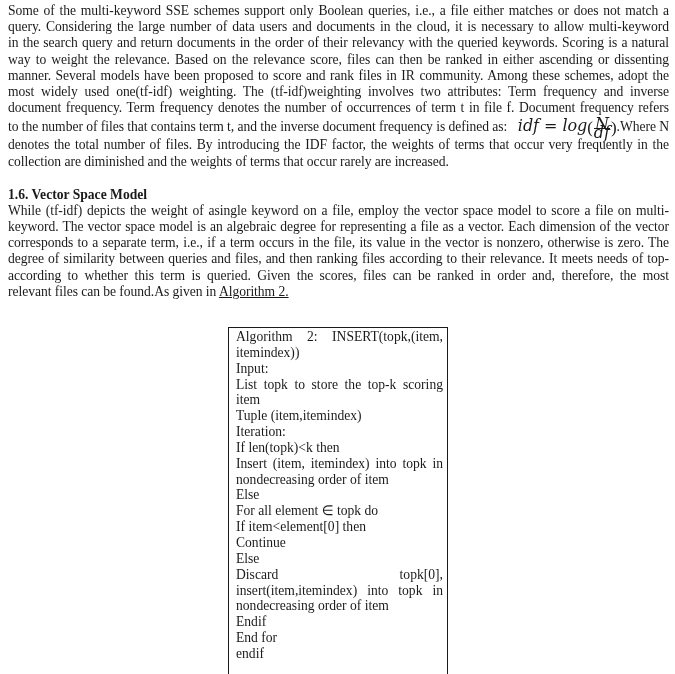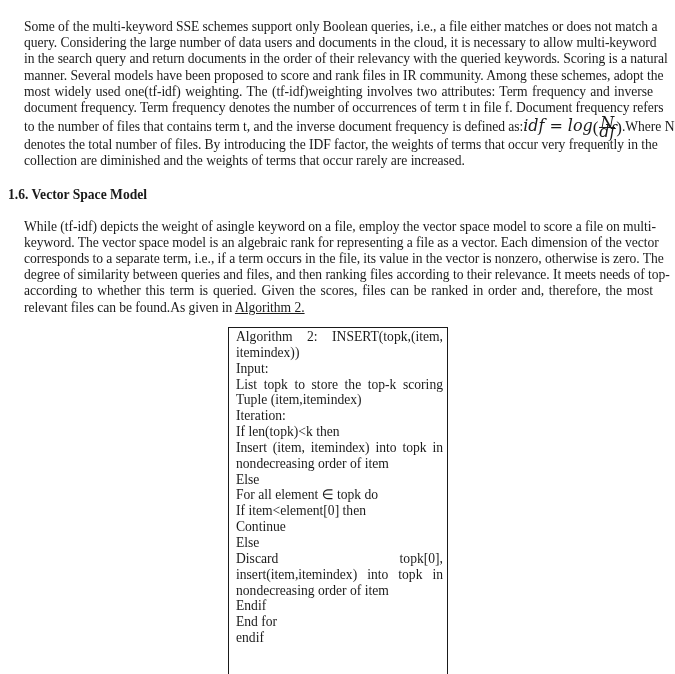--- a/index.html
+++ b/index.html
@@ -3,21 +3,21 @@
   <meta charset="utf-8">
   <style>
     html, body { margin: 0; padding: 0; background: #ffffff; }
     body {
       width: 675px; height: 674px; overflow: hidden; position: relative;
       font-family: "Liberation Serif", serif; color: #1a1a1a;
     }
     .page { position: absolute; left: 8px; top: 3px; width: 661px; }
     .para {
       font-size: 13.6px; line-height: 16.2px; text-align: justify;
-      margin: 16px; letter-spacing: -0.05px;
+      margin: 0; letter-spacing: -0.05px;
     }
     .para .line { display: block; text-align: justify; text-align-last: justify; white-space: nowrap; }
     .para .line.last { text-align-last: left; }
     .formula-line { height: 21px; line-height: 21px; display: flex; justify-content: space-between; white-space: nowrap; align-items: center; }
     .formula { font-style: italic; font-family: "DejaVu Serif", serif; font-size: 16px; }
     .frac { display: inline-flex; flex-direction: column; align-items: center; vertical-align: middle; font-size: 8px; line-height: 8px; margin: 0 1px; }
     .frac .num { border-bottom: 0.8px solid #1a1a1a; padding: 0 1px; }
     .paren { font-size: 17px; font-style: normal; vertical-align: middle; }
     .heading { font-size: 13.6px; font-weight: bold; margin: 17px 0 0 0; line-height: 16px; }
     .algo-ref-underline { text-decoration: underline; }
@@ -30,53 +30,55 @@
     .algo-box .aline.j { text-align: justify; text-align-last: justify; }
   </style>
 </head>
 <body>
 
 <div class="page">
   <p class="para">
     <span class="line">Some of the multi-keyword SSE schemes support only Boolean queries, i.e., a file either matches or does not match a</span>
     <span class="line">query. Considering the large number of data users and documents in the cloud, it is necessary to allow multi-keyword</span>
     <span class="line">in the search query and return documents in the order of their relevancy with the queried keywords. Scoring is a natural</span>
+    <span class="line">way to weight the relevance. Based on the relevance score, files can then be ranked in either ascending or dissenting</span>
     <span class="line">manner. Several models have been proposed to score and rank files in IR community. Among these schemes, adopt the</span>
     <span class="line">most widely used one(tf-idf) weighting. The (tf-idf)weighting involves two attributes: Term frequency and inverse</span>
     <span class="line">document frequency. Term frequency denotes the number of occurrences of term t in file f. Document frequency refers</span>
     <span class="formula-line">
       <span>to the number of files that contains term t, and the inverse document frequency is defined as:</span>
       <span>
         <span class="formula">idf = log</span><span class="paren">(</span><span class="frac">
             <span class="num formula">N</span>
             <span class="formula">df</span>
           </span><span class="paren">)</span><span>.Where N</span>
       </span>
     </span>
     <span class="line">denotes the total number of files. By introducing the IDF factor, the weights of terms that occur very frequently in the</span>
     <span class="line last">collection are diminished and the weights of terms that occur rarely are increased.</span>
   </p>
 
   <h3 class="heading">1.6. Vector Space Model</h3>
 
   <p class="para">
     <span class="line">While (tf-idf) depicts the weight of asingle keyword on a file, employ the vector space model to score a file on multi-</span>
-    <span class="line">keyword. The vector space model is an algebraic rank for representing a file as a vector. Each dimension of the vector</span>
+    <span class="line">keyword. The vector space model is an algebraic degree for representing a file as a vector. Each dimension of the vector</span>
     <span class="line">corresponds to a separate term, i.e., if a term occurs in the file, its value in the vector is nonzero, otherwise is zero. The</span>
     <span class="line">degree of similarity between queries and files, and then ranking files according to their relevance. It meets needs of top-</span>
     <span class="line">according to whether this term is queried. Given the scores, files can be ranked in order and, therefore, the most</span>
     <span class="line last"><span>relevant files can be found.As given in </span><span class="algo-ref-underline">Algorithm 2.</span></span>
   </p>
 </div>
 
 <div class="algo-box">
   <span class="aline j">Algorithm 2: INSERT(topk,(item,</span>
   <span class="aline">itemindex))</span>
   <span class="aline">Input:</span>
   <span class="aline j">List topk to store the top-k scoring</span>
+  <span class="aline">item</span>
   <span class="aline">Tuple (item,itemindex)</span>
   <span class="aline">Iteration:</span>
   <span class="aline">If len(topk)&lt;k then</span>
   <span class="aline j">Insert (item, itemindex) into topk in</span>
   <span class="aline">nondecreasing order of item</span>
   <span class="aline">Else</span>
   <span class="aline">For all element ∈ topk do</span>
   <span class="aline">If item&lt;element[0] then</span>
   <span class="aline">Continue</span>
   <span class="aline">Else</span>

